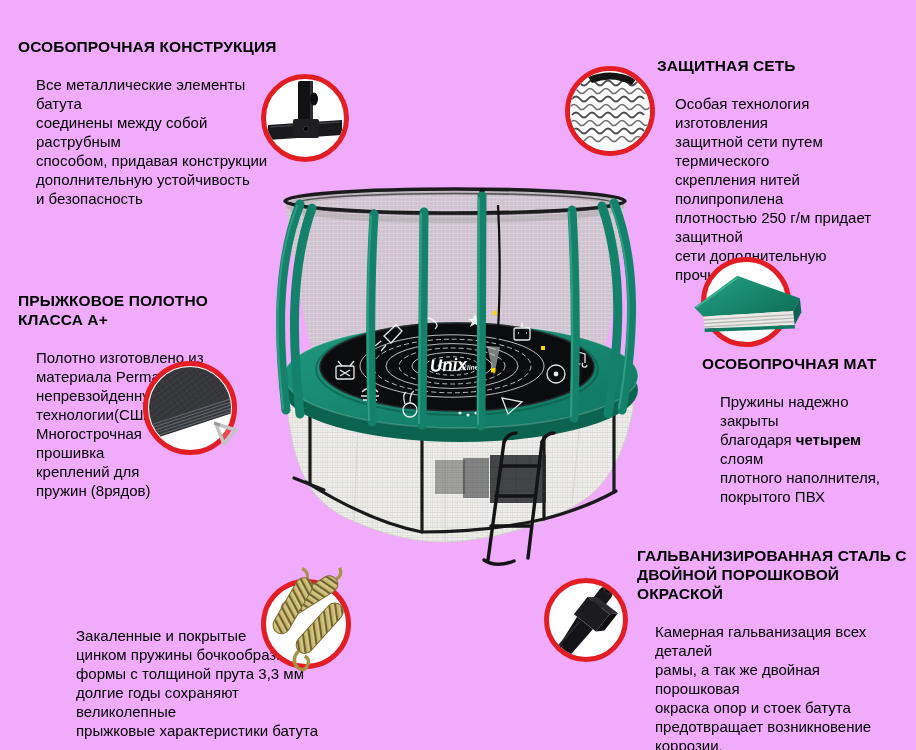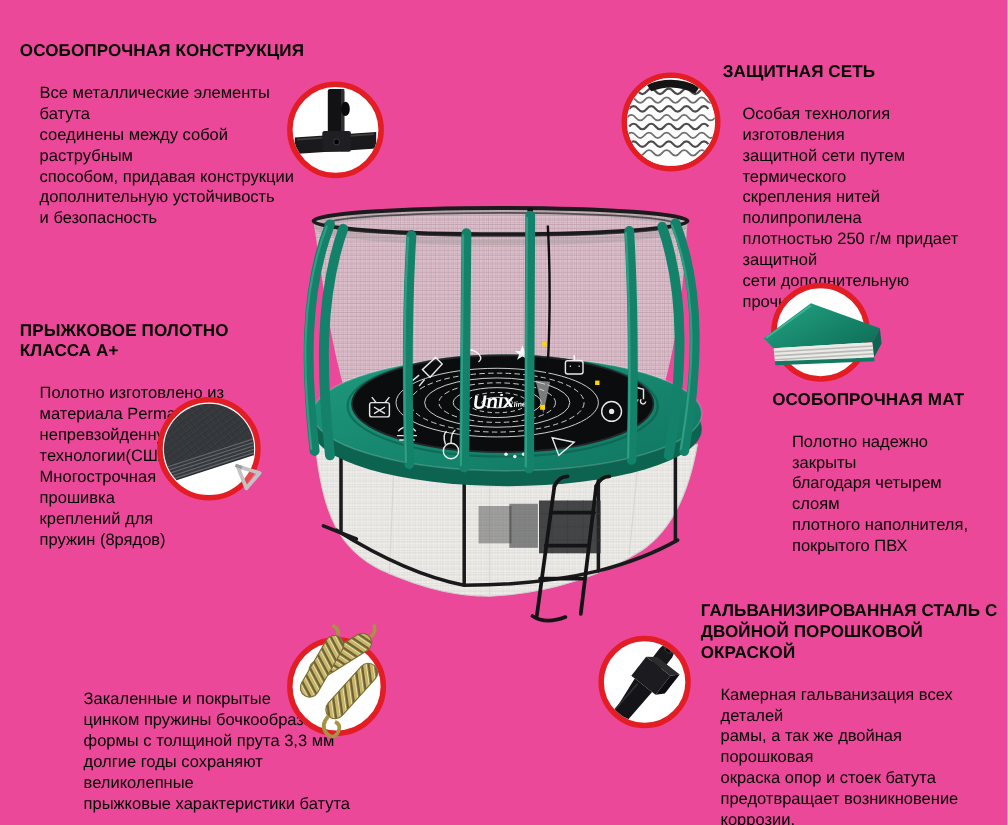--- a/index.html
+++ b/index.html
@@ -1,21 +1,21 @@
 <!DOCTYPE html>
 <html><head>
 <meta charset="utf-8">
 <style>
   html,body{margin:0;padding:0;background:#fff;}
   body{width:916px;height:750px;font-family:"Liberation Sans",sans-serif;color:#000;}
-  .stage{position:relative;width:916px;height:750px;background:#ec4899;overflow:hidden;}
+  .stage{position:relative;width:916px;height:750px;background:#f0abfc;overflow:hidden;}
   .feature{position:absolute;z-index:4;}
   .feature h3{margin:0 0 3px 0;font-size:15.5px;font-weight:bold;line-height:1.22;white-space:pre-line;letter-spacing:.1px;}
   .feature p{margin:18px;font-size:15px;line-height:1.27;white-space:pre-line;}
-  .feature p b{font-weight:normal;}
+  .feature p b{font-weight:bold;}
   .badge{position:absolute;z-index:5;border:5px solid #E21E24;border-radius:50%;background:#fff;box-sizing:border-box;}
   .badge > svg{position:absolute;left:0;top:0;overflow:visible;}
   .clipwrap{position:absolute;left:0;top:0;right:0;bottom:0;border-radius:50%;overflow:hidden;}
   .clipwrap > svg{position:absolute;left:0;top:0;}
   .trampoline{position:absolute;left:250px;top:170px;z-index:1;}
 </style>
 </head>
 <body>
 
 <div class="stage">
@@ -46,21 +46,21 @@
 непревзойденную
 технологии(США).
 Многострочная
 прошивка
 креплений для
 пружин (8рядов)</p>
   </section>
 
   <section class="feature" style="left:702px;top:355px;width:214px;">
     <h3>ОСОБОПРОЧНАЯ МАТ</h3>
-    <p><span>Полотно надежно закрыты
+    <p><span>Пружины надежно закрыты
 благодаря </span><b>четырем</b><span> слоям
 плотного наполнителя,
 покрытого ПВХ</span></p>
   </section>
 
   <section class="feature" style="left:58px;top:608px;width:302px;">
     <p>Закаленные и покрытые
 цинком пружины бочкообразной
 формы с толщиной прута 3,3 мм
 долгие годы сохраняют великолепные

